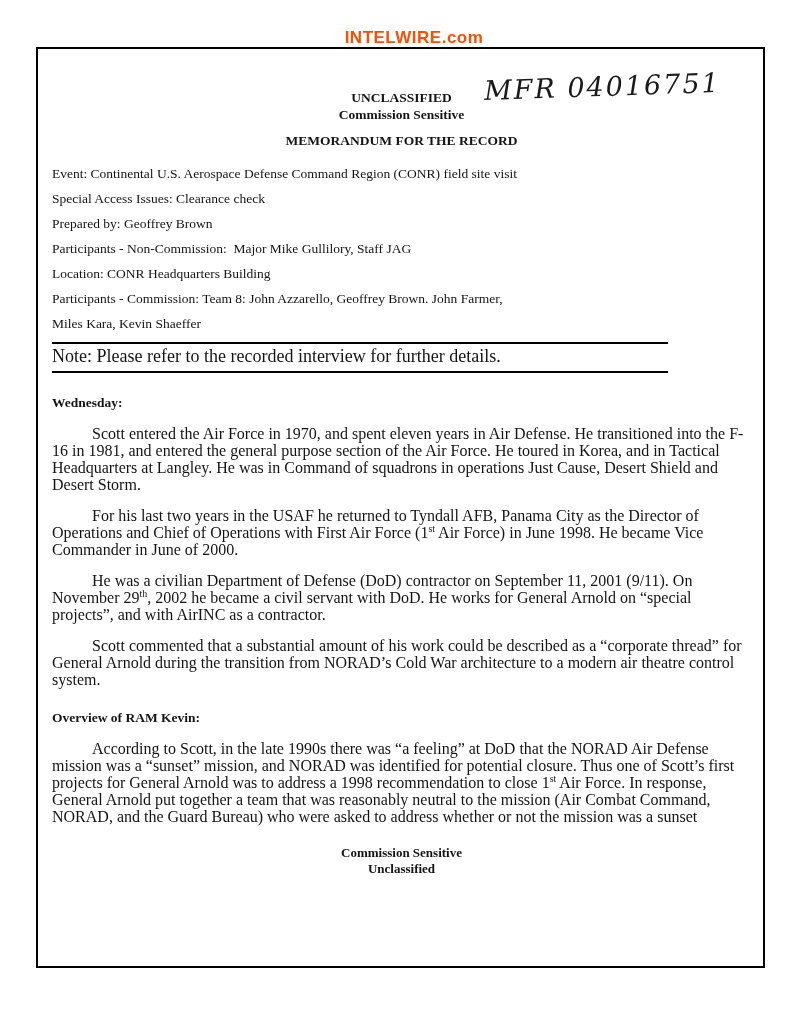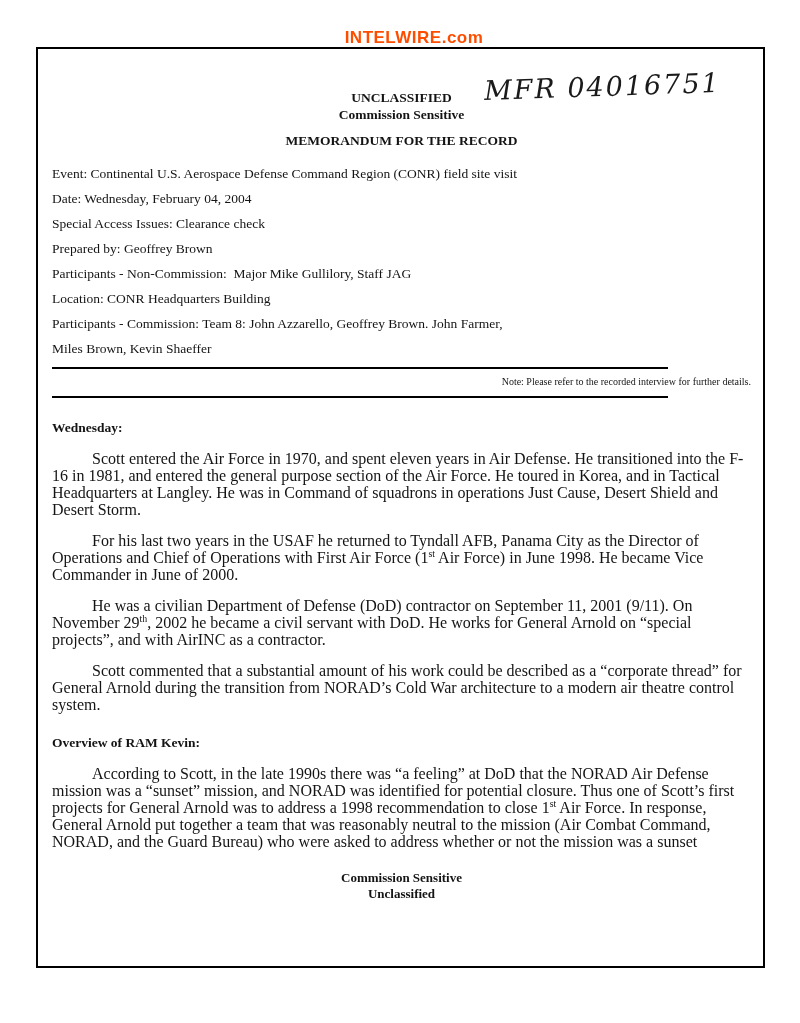--- a/index.html
+++ b/index.html
@@ -47,21 +47,21 @@
     transform: rotate(-2deg);
     white-space: nowrap;
   }
   .header-center { text-align: center; }
   .top-line { font-size: 13.5px; line-height: 17px; font-weight: bold; }
   .memo-title { font-size: 13.5px; font-weight: bold; margin-top: 10px; margin-bottom: 12px; }
   .fields { margin-top: 7px; }
   .field-line { font-size: 13.5px; line-height: 25px; white-space: pre-wrap; }
   .rule { height: 2px; background: #000; width: 616px; margin-top: 6px; }
   .rule.second { margin-top: 0; }
-  .note-line { font-size: 10px; line-height: 17px; padding: 4px 0 6px 0; text-align: right; }
+  .note-line { font-size: 18px; line-height: 17px; padding: 4px 0 6px 0; }
   .section-heading { font-size: 13.5px; font-weight: bold; margin-top: 22px; margin-bottom: 14px; }
   p.body-para {
     font-size: 16px;
     line-height: 17px;
     text-indent: 40px;
     margin-bottom: 14px;
     padding-right: 4px;
   }
   p.body-para sup {
     font-size: 0.62em;
@@ -86,27 +86,26 @@
   <div class="handwritten">MFR 04016751</div>
 
   <div class="header-center">
     <div class="top-line">UNCLASSIFIED</div>
     <div class="top-line">Commission Sensitive</div>
     <div class="memo-title">MEMORANDUM FOR THE RECORD</div>
   </div>
 
   <div class="fields">
     <div class="field-line">Event: Continental U.S. Aerospace Defense Command Region (CONR) field site visit</div>
-    <div class="field-line">Date: Wednesday, February 04, 2004</div>
     <div class="field-line">Special Access Issues: Clearance check</div>
     <div class="field-line">Prepared by: Geoffrey Brown</div>
     <div class="field-line">Participants - Non-Commission:  Major Mike Gullilory, Staff JAG</div>
     <div class="field-line">Location: CONR Headquarters Building</div>
     <div class="field-line">Participants - Commission: Team 8: John Azzarello, Geoffrey Brown. John Farmer,</div>
-    <div class="field-line">Miles Brown, Kevin Shaeffer</div>
+    <div class="field-line">Miles Kara, Kevin Shaeffer</div>
   </div>
 
   <div class="rule"></div>
   <div class="note-line">Note: Please refer to the recorded interview for further details.</div>
   <div class="rule second"></div>
 
   <div class="section">
     <div class="section-heading">Wednesday:</div>
     <p class="body-para"><span>Scott entered the Air Force in 1970, and spent eleven years in Air Defense. He transitioned into the F-16 in 1981, and entered the general purpose section of the Air Force. He toured in Korea, and in Tactical Headquarters at Langley. He was in Command of squadrons in operations Just Cause, Desert Shield and Desert Storm.</span></p>
     <p class="body-para"><span>For his last two years in the USAF he returned to Tyndall AFB, Panama City as the Director of Operations and Chief of Operations with First Air Force (1</span><sup>st</sup><span> Air Force) in June 1998. He became Vice Commander in June of 2000.</span></p>

